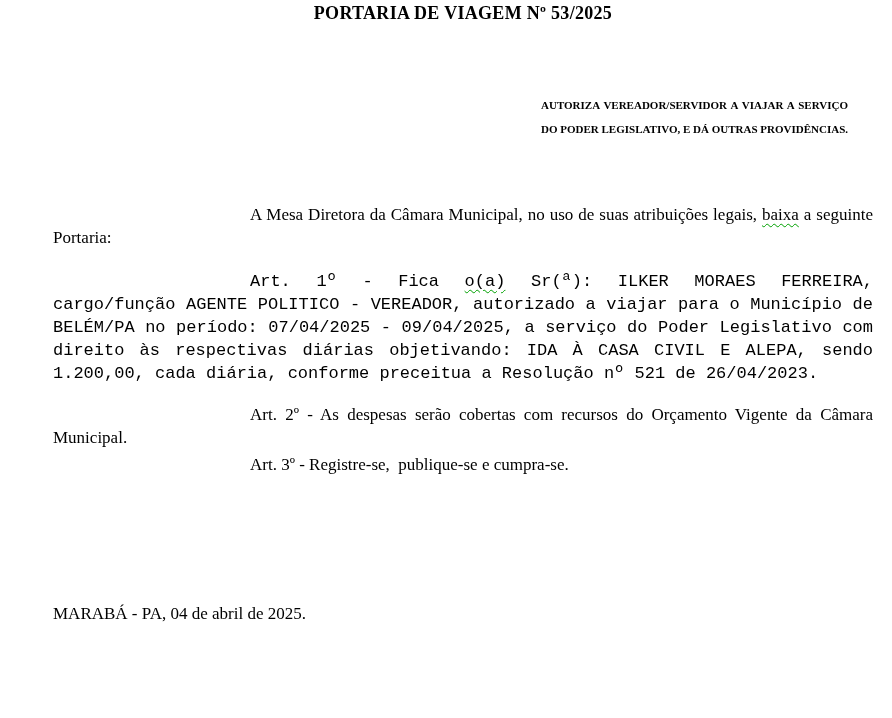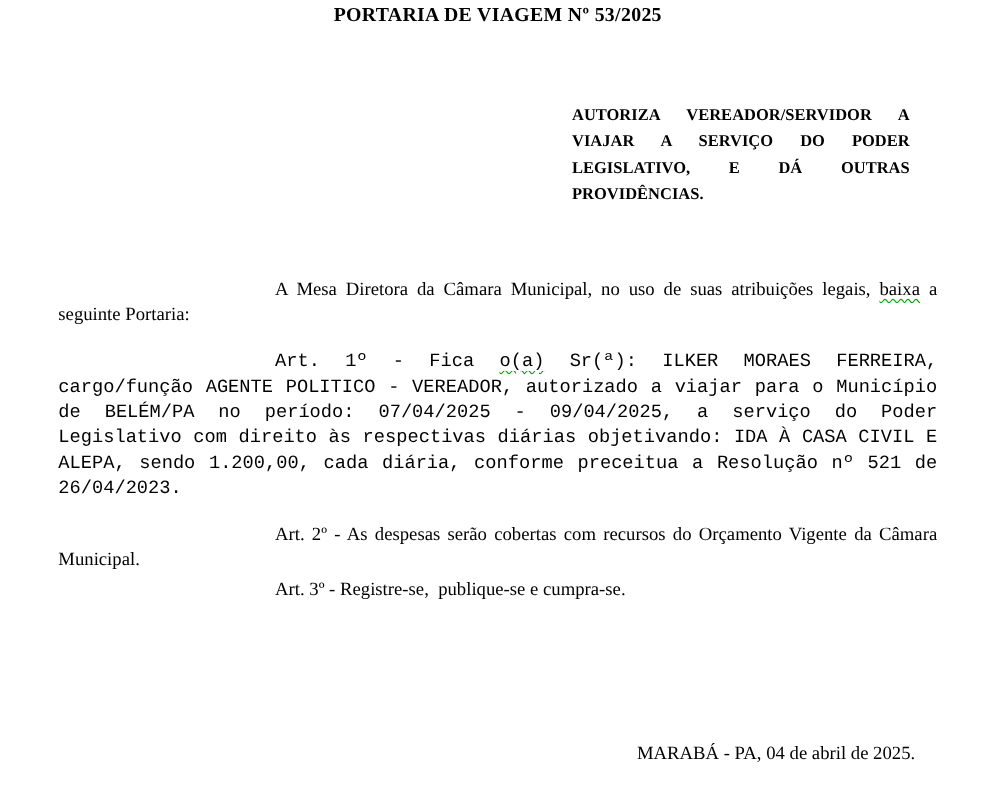--- a/index.html
+++ b/index.html
@@ -5,59 +5,58 @@
   html, body {
     margin: 0;
     padding: 0;
     background: var(--background, #ffffff);
   }
   .page {
     position: relative;
     width: 892px;
     height: 718px;
     box-sizing: border-box;
-    padding: 2px 40px 0 53px;
+    padding: 2px 19px 0 53px;
     background: var(--background, #ffffff);
     color: var(--text, #000000);
     font-family: "Liberation Serif", "DejaVu Serif", serif;
     overflow: hidden;
   }
   .title {
     margin: 0;
     font-size: 18px;
     line-height: 23px;
     font-weight: bold;
     text-align: center;
     letter-spacing: 0.3px;
   }
   .summary {
     width: 307px;
     margin: 68px 25px 0 auto;
-    font-size: 15px;
+    font-size: 11px;
     line-height: 24px;
     font-weight: bold;
     text-align: justify;
     text-align-last: left;
   }
   .para {
     margin: 0;
     font-size: 17px;
     line-height: 23px;
     text-align: justify;
     text-indent: 197px;
   }
   .preamble  { margin-top: 62px; }
   .article-1 { margin-top: 21px; font-family: Liberation Mono, monospace; }
   .article-2 { margin-top: 18px; }
   .article-3 { margin-top: 4px; white-space: pre-wrap; }
   .dateline {
     margin: 126px 0 0 0;
     font-size: 17px;
     line-height: 23px;
-    text-align: right;
     padding-right: 20px;
     text-indent: 0;
   }
   .grammar-flag {
     text-decoration: underline;
     text-decoration-style: wavy;
     text-decoration-color: var(--grammar-underline, #00a000);
     text-decoration-thickness: 1px;
     text-underline-offset: 3px;
   }

